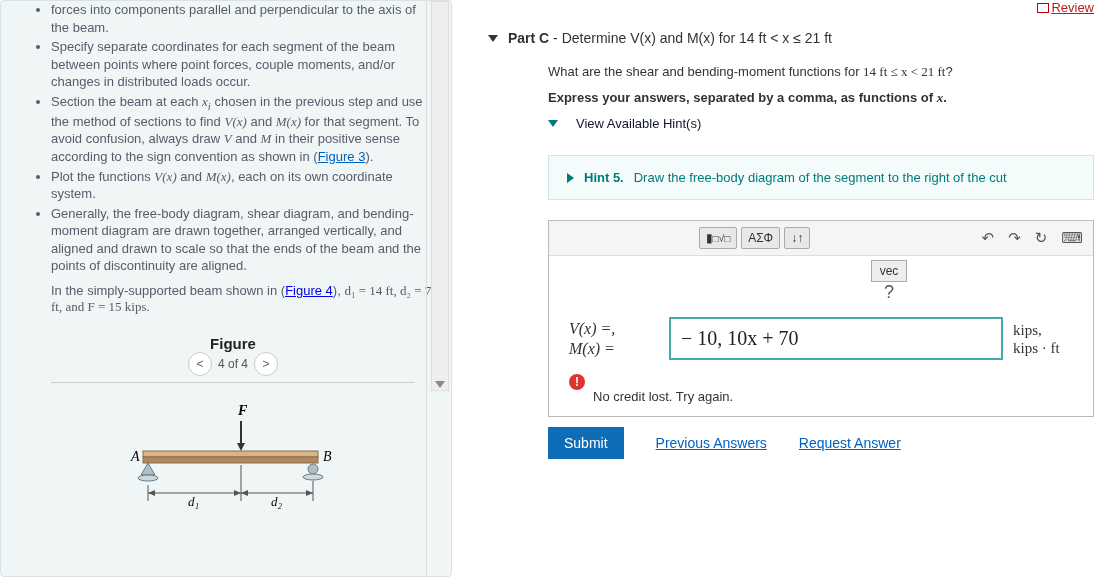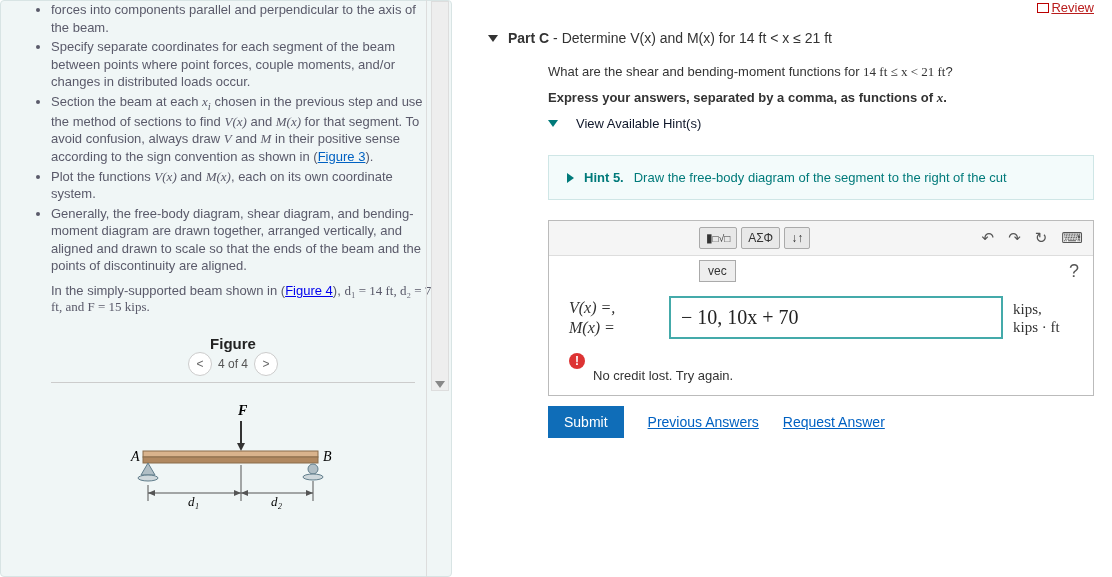--- a/index.html
+++ b/index.html
@@ -44,21 +44,21 @@
 .tb-right { display: flex; align-items: center; gap: 14px; }
 .tb-ico { font-size: 15px; color: #555; cursor: pointer; }
 .vec-row { padding: 4px 10px 8px 150px; }
 .vec-btn { border: 1px solid #aaa; background: #eee; padding: 3px 8px; font-size: 12px; cursor: pointer; }
 .answer-row { display: flex; align-items: center; padding: 6px 10px 14px 20px; gap: 10px; }
 .answer-label { font-family: 'Times New Roman', serif; font-size: 16px; color: #333; width: 90px; line-height:1.2; }
 .answer-input { flex: 1; border: 2px solid #4aa; padding: 8px 10px; font-family: 'Times New Roman', serif; font-size: 20px; color: #222; }
 .answer-units { font-family: 'Times New Roman', serif; font-size: 15px; color: #333; width: 70px; line-height:1.2; }
 .feedback-row { display: flex; align-items: flex-start; gap: 8px; padding: 0 10px 12px 20px; color: #b00; font-size: 13px; }
 .excl { width: 16px; height: 16px; border-radius: 50%; background: #d33; color: #fff; font-weight: bold; font-size: 12px; display: flex; align-items: center; justify-content: center; flex-shrink:0; }
-.submit-row { display: flex; align-items: center; gap: 24px; margin-top: 6px; }
+.submit-row { display: flex; align-items: center; gap: 32px; margin-top: 6px; }
 .submit-btn { background: #0f6db8; color: #fff; border: none; padding: 8px 16px; font-size: 14px; cursor: pointer; }
 .link { color: #0061c2; text-decoration: underline; font-size: 14px; cursor: pointer; }
 .sep-v { position:absolute; left:426px; top:0; bottom:0; width:1px; background:#ddd; }
 .help-q { font-size:18px; color:#555; }
 </style>
 </head>
 <body>
 
 <div class="container">
   <div class="left-pane">
@@ -156,21 +156,21 @@
             <div class="tb-btn">ΑΣΦ</div>
             <div class="tb-btn">↓↑</div>
           </div>
           <div class="tb-right">
             <span class="tb-ico">↶</span>
             <span class="tb-ico">↷</span>
             <span class="tb-ico">↻</span>
             <span class="tb-ico">⌨</span>
           </div>
         </div>
-        <div class="vec-row" style="display:flex; justify-content:space-between; align-items:center; padding-right:14px;">
+        <div class="vec-row" style="display:flex; justify-content:space-between; align-items:center; padding-right:14px;flex-direction:column;">
           <div class="vec-btn">vec</div>
           <span class="help-q">?</span>
         </div>
         <div class="answer-row">
           <div class="answer-label">
             <span class="math-i">V(x) =,</span><br>
             <span class="math-i">M(x) =</span>
           </div>
           <div class="answer-input">
             <span class="math">− 10, 10x + 70</span>

